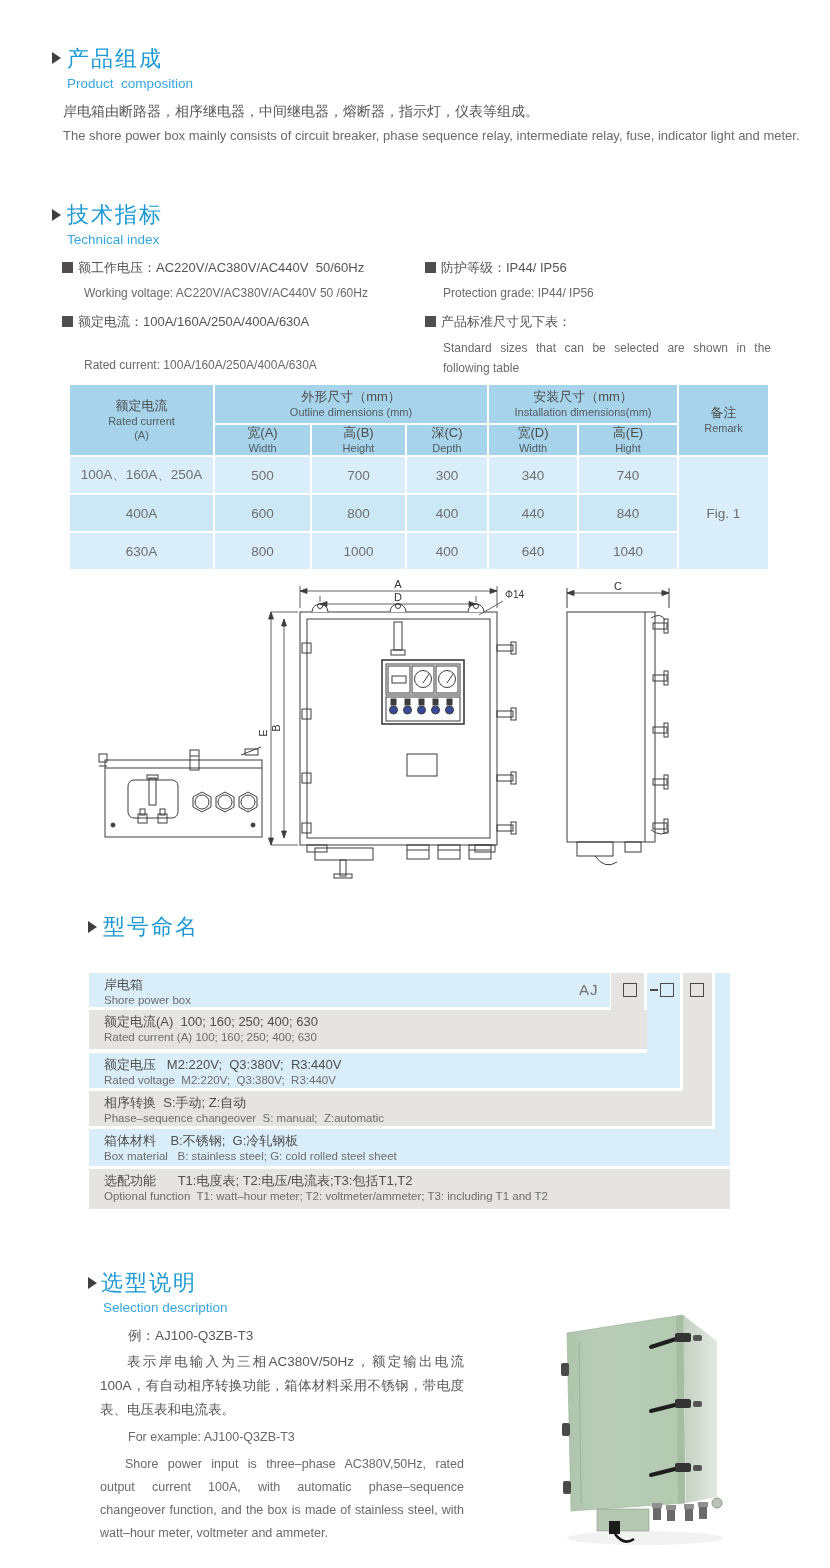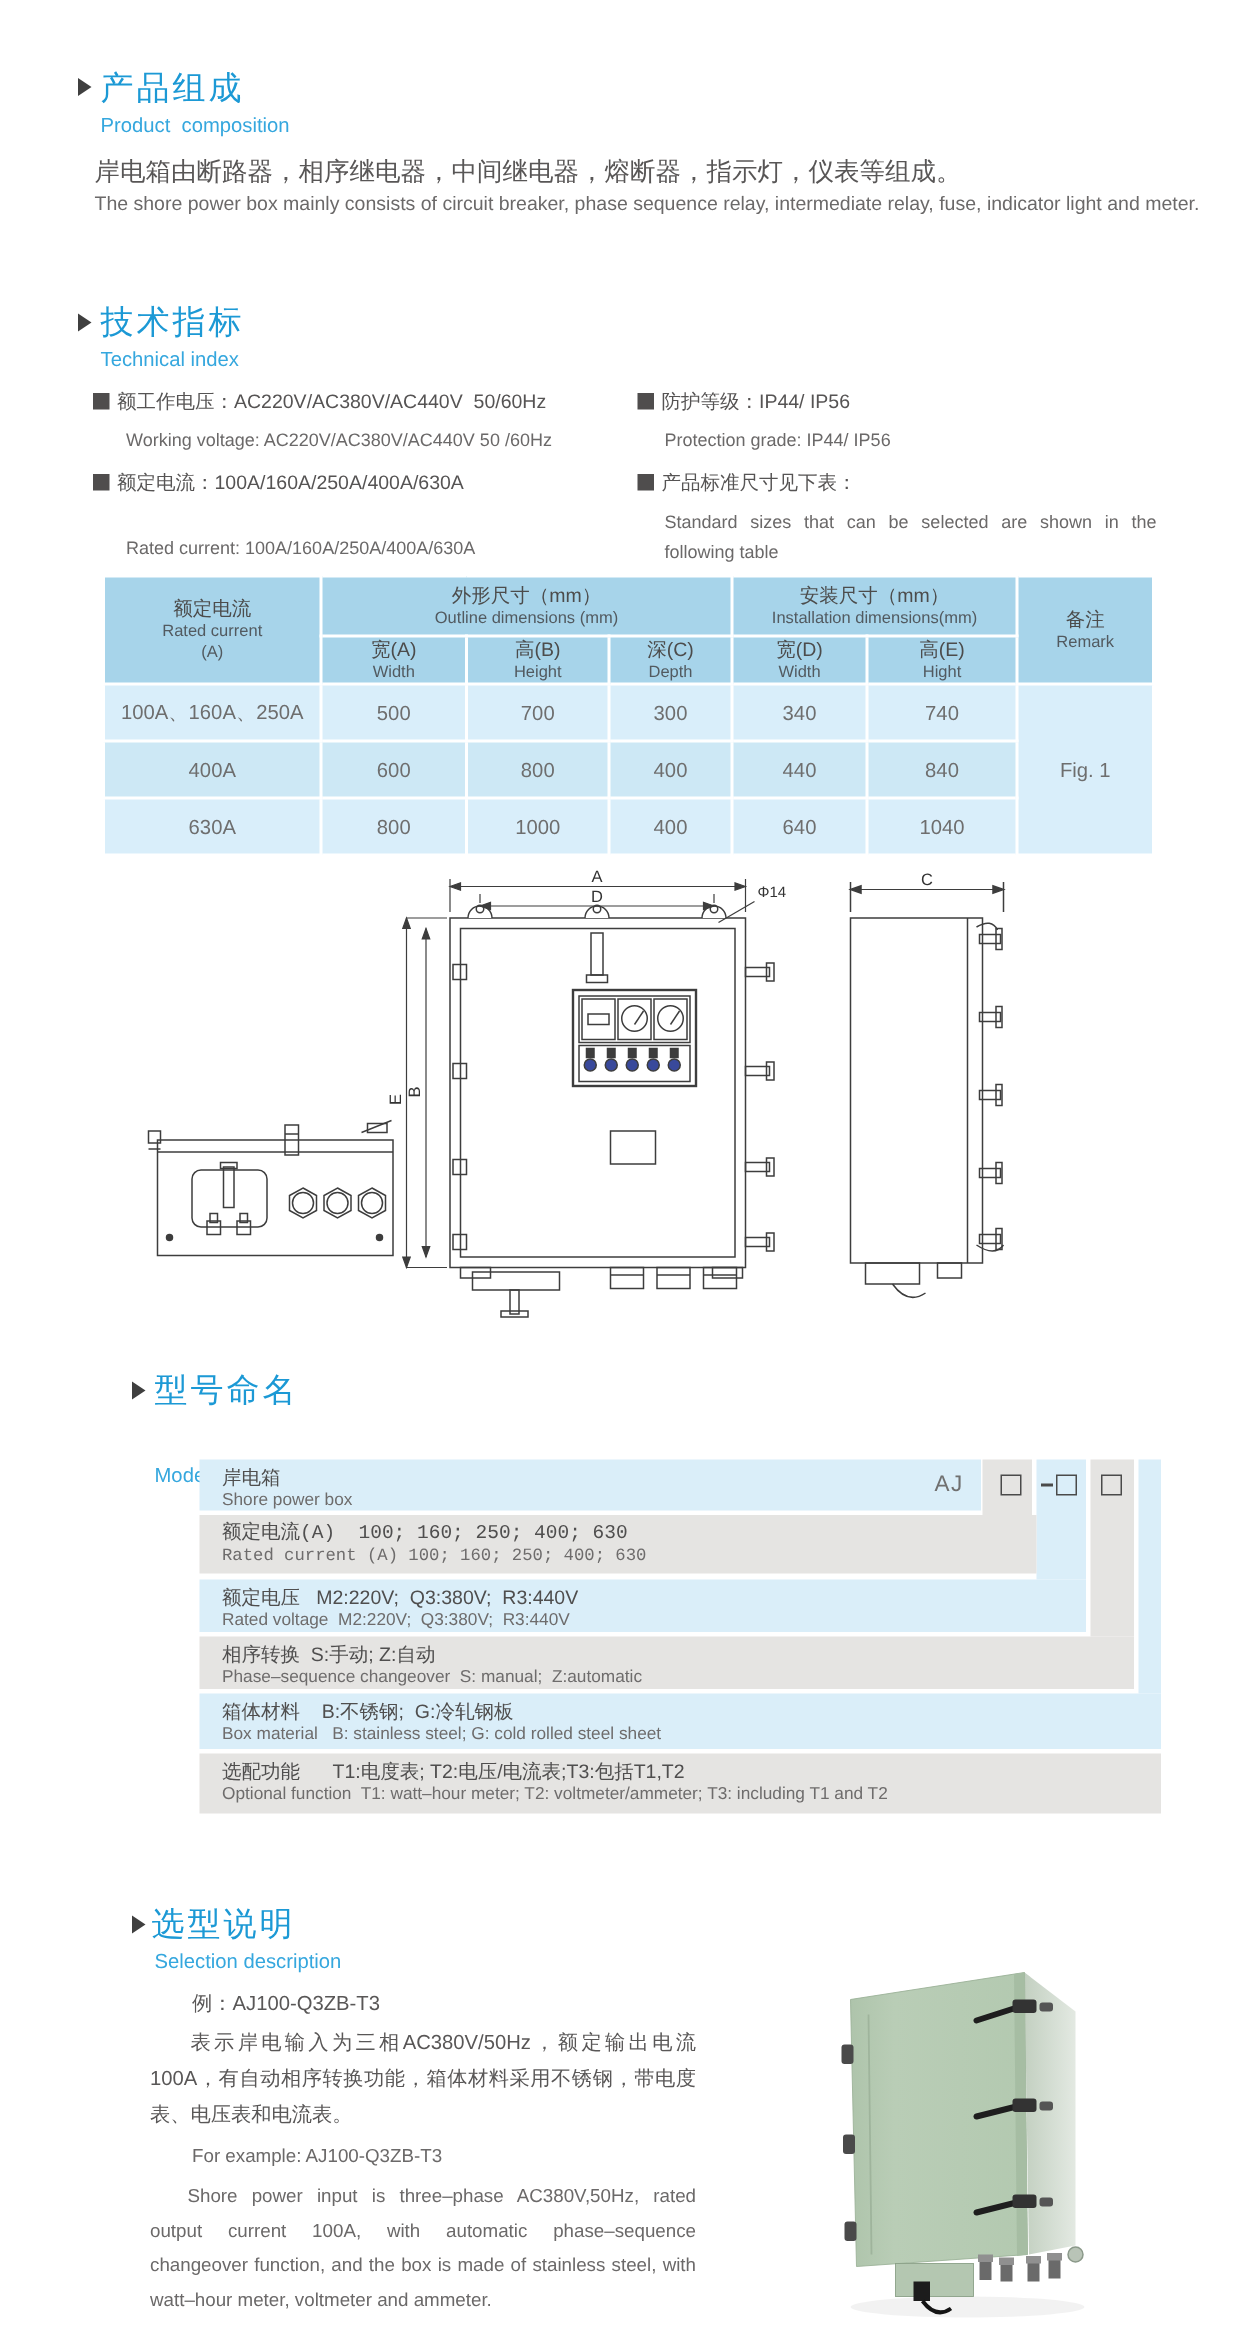--- a/index.html
+++ b/index.html
@@ -5,21 +5,21 @@
   html,body{margin:0;padding:0;background:#fff;}
   .page{position:relative;width:830px;height:1568px;background:#ffffff;overflow:hidden;
         font-family:"Liberation Sans",sans-serif;color:#595757;padding-left:42px;}
 
   
   .sec-arrow{position:absolute;width:0;height:0;border-left:9px solid #3f3f3f;
              border-top:6px solid transparent;border-bottom:6px solid transparent;}
   .sec-title{position:absolute;font-size:22px;color:#1c99d5;letter-spacing:2px;white-space:pre;}
   .sec-sub{position:absolute;font-size:13.5px;color:#35a7de;white-space:pre;}
 
-  .body-zh{position:absolute;font-size:17px;color:#585656;white-space:pre;}
+  .body-zh{position:absolute;font-size:14px;color:#585656;white-space:pre;}
   .body-en{position:absolute;font-size:13px;color:#6b6969;white-space:pre;}
 
   
   .ti-item{position:absolute;font-size:13px;color:#565454;white-space:pre;}
   .ti-item .sq{display:inline-block;width:11px;height:11px;background:#4f4d4d;margin-right:5px;
                vertical-align:-1px;}
   .ti-sub{position:absolute;font-size:12px;color:#6b6969;white-space:pre;}
   .ti-sub-wrap{position:absolute;font-size:12px;color:#6b6969;width:328px;line-height:20px;
                text-align:justify;}
 
@@ -27,21 +27,21 @@
   .dim-table{position:absolute;left:68px;top:383px;border-collapse:collapse;table-layout:fixed;}
   .dim-table td,.dim-table th{border:2px solid #ffffff;text-align:center;vertical-align:middle;
                font-weight:normal;padding:0;}
   .dim-table .hd{background:#a7d4ea;color:#4c4c4c;}
   .dim-table .zh{font-size:13px;display:block;line-height:16px;}
   .dim-table .en{font-size:11px;display:block;line-height:14px;color:#525a60;}
   .dim-table .val{font-size:13.5px;color:#6e6e6e;}
   .rowA{background:#d9eefa;} .rowB{background:#cde8f5;}
 
   
-  .naming{position:absolute;left:89px;top:973px;width:641px;height:236px;margin-left:44px;}
+  .naming{position:absolute;left:89px;top:973px;width:641px;height:236px;}
   .nrow{position:absolute;left:0;box-sizing:border-box;padding-left:15px;}
   .nblue{background:#daeef9;} .ngray{background:#e5e4e2;}
   .nrow .l1{font-size:13px;color:#4f4e4e;white-space:pre;padding-top:3px;line-height:17px;}
   .nrow .l2{font-size:11.5px;color:#6e6c6c;white-space:pre;line-height:15px;}
   .ncol{position:absolute;top:0;}
   .code-aj{position:absolute;font-size:15px;color:#707070;letter-spacing:1px;}
   .codebox{position:absolute;width:12px;height:12px;border:1.5px solid #4a4a4a;background:transparent;}
   .ndash{position:absolute;width:8px;height:2px;background:#4a4a4a;}
 
   
@@ -322,21 +322,21 @@
 
     <div class="ncol ngray" style="left:522px;width:33px;height:37px;"></div>
     <div class="ncol nblue" style="left:558px;width:33px;height:80px;"></div>
     <div class="ncol ngray" style="left:594px;width:29px;height:118px;"></div>
     <div class="ncol nblue" style="left:626px;width:15px;height:156px;"></div>
 
     <div class="nrow nblue" style="top:0;height:34px;width:521px;">
       <div class="l1">岸电箱</div>
       <div class="l2">Shore power box</div>
     </div>
-    <div class="nrow ngray" style="top:37px;height:39px;width:558px;font-family:Liberation Mono, monospace;">
+    <div class="nrow ngray" style="top:37px;height:39px;width:558px;">
       <div class="l1">额定电流(A)  100; 160; 250; 400; 630</div>
       <div class="l2">Rated current (A) 100; 160; 250; 400; 630</div>
     </div>
     <div class="nrow nblue" style="top:80px;height:35px;width:591px;">
       <div class="l1">额定电压   M2:220V;  Q3:380V;  R3:440V</div>
       <div class="l2">Rated voltage  M2:220V;  Q3:380V;  R3:440V</div>
     </div>
     <div class="nrow ngray" style="top:118px;height:35px;width:623px;">
       <div class="l1">相序转换  S:手动; Z:自动</div>
       <div class="l2">Phase–sequence changeover  S: manual;  Z:automatic</div>

